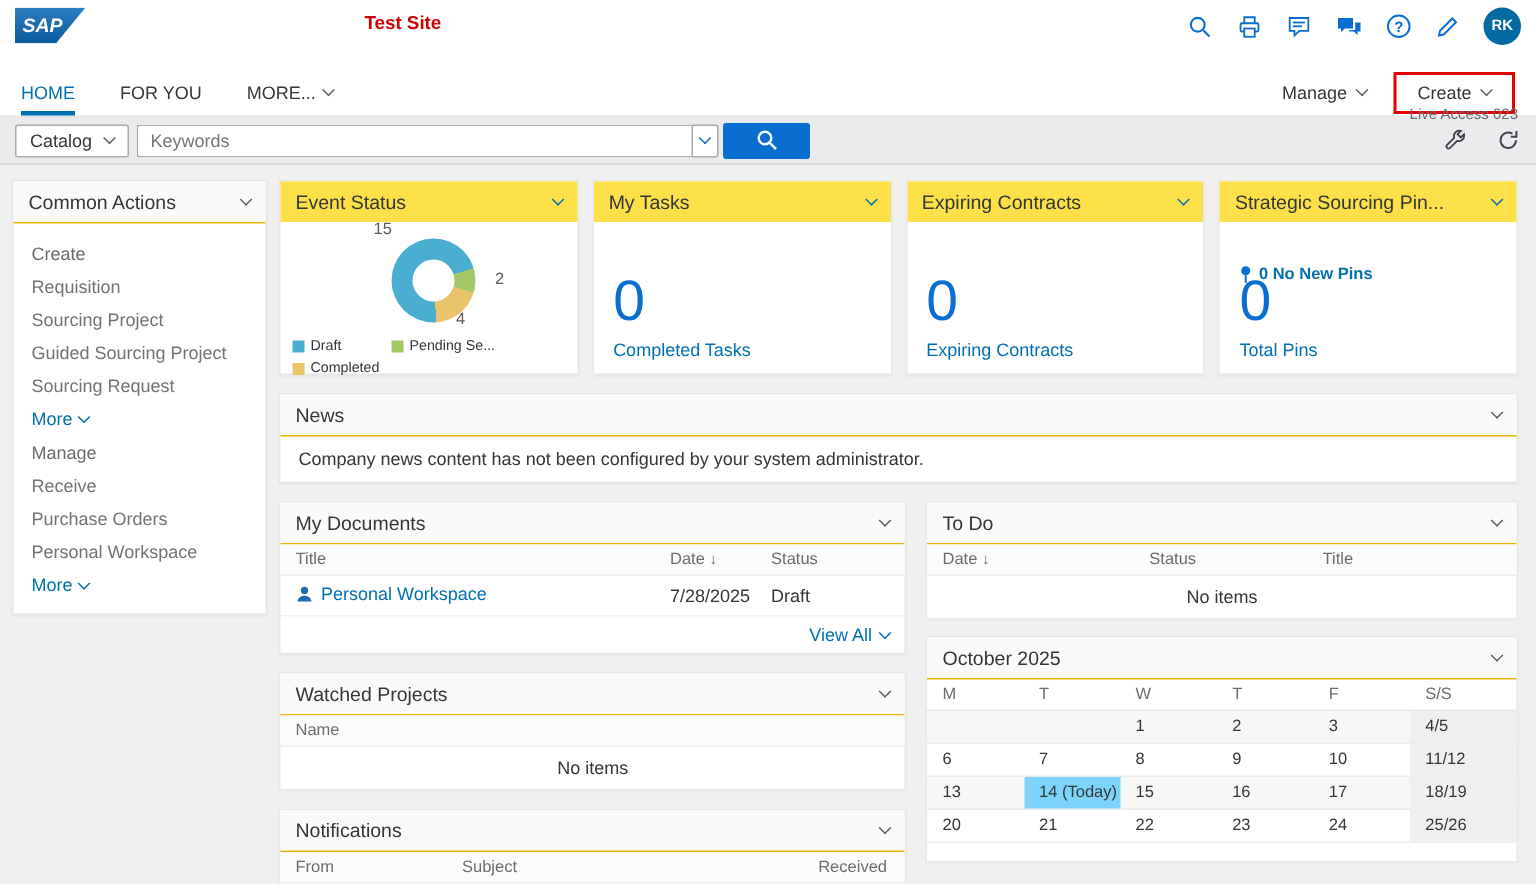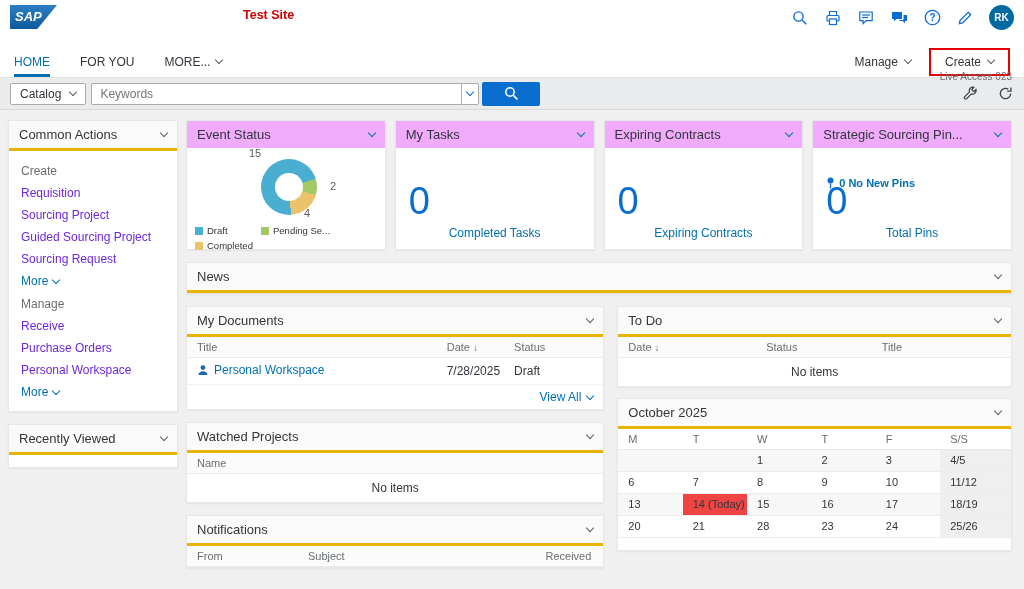--- a/index.html
+++ b/index.html
@@ -35,40 +35,40 @@
   .catalog-btn { height:22px; background:#fff; border:1px solid #ababab; border-radius:2px; display:flex; align-items:center; gap:9px; padding:0 9px; margin-right:5px; font-size:12px; }
   .kw-wrap { display:flex; height:22px; width:388px; }
   .kw-input { flex:1; border:1px solid #ababab; border-right:none; border-radius:2px 0 0 2px; padding:0 8px; font-size:12px; font-family:inherit; color:#32363a; background:#fff; outline:none; }
   .kw-chev { width:18px; border:1px solid #ababab; background:#fff; display:flex; align-items:center; justify-content:center; color:#0a6ed1; border-radius:0 2px 2px 0; }
   .search-btn { width:58px; height:24px; margin-left:3px; background:#0a6ed1; border:none; border-radius:2px; display:flex; align-items:center; justify-content:center; }
   .search-tools { margin-left:auto; display:flex; gap:17px; align-items:center; }
 
   
   .content { display:flex; gap:8px; padding:10px 12px 0 8px; height:479px; overflow:hidden; }
   .card { background:#fff; border:1px solid #e7e7e7; box-shadow:0 1px 2px rgba(0,0,0,.05); }
-  .card-hd { display:flex; align-items:center; justify-content:space-between; padding:6px 10px; font-size:13px; color:#32363a; background:#fafafa; border-bottom:3px solid #eab308; }
-  .card-hd.plain { background:#f0abfc; border-bottom:none; }
+  .card-hd { display:flex; align-items:center; justify-content:space-between; padding:6px 10px; font-size:13px; color:#32363a; background:#fafafa; border-bottom:1px solid #eab308; }
+  .card-hd.plain { background:#fde047; border-bottom:none; }
 
   
   .sidebar { width:170px; flex:none; }
   .sb-body { padding:4px 12px 12px; font-size:12px; }
   .sb-label { color:#6a6d70; margin:9px 0 2px; }
-  .sb-link { display:block; color:#6d28d9; margin:8px 0; }
+  .sb-link { display:block; color:#737373; margin:8px 0; }
   .sb-more { display:flex; align-items:center; gap:5px; color:#0070b1; margin:8px 0 0; }
   .rv-card { margin-top:12px; }
   .rv-body { height:12px; }
 
   
   .main { flex:1; display:flex; flex-direction:column; gap:12px; min-width:0; }
   .tiles { display:grid; grid-template-columns:repeat(4,1fr); gap:9px; height:130px; }
   .tile { display:flex; flex-direction:column; }
   .tile-body { flex:1; position:relative; display:flex; flex-direction:column; justify-content:flex-end; padding:0 13px 9px; }
   .tile-body.ev { display:block; padding:0; }
   .big-num { font-size:38px; line-height:1; color:#0a6ed1; }
-  .num-label { margin-top:6px; font-size:12px; color:#0070b1;text-align:center; }
+  .num-label { margin-top:6px; font-size:12px; color:#0070b1; }
   .pin-row { position:absolute; top:2px; left:13px; display:flex; align-items:center; gap:4px; color:#0070b1; font-size:11px; font-weight:bold;margin-top:27px; }
 
   
   .donut { position:absolute; left:74px; top:11px; width:56px; height:56px; border-radius:50%;
     background:conic-gradient(from 73deg,#a4c865 0 34deg,#eac36a 34deg 103deg,#4aaed0 103deg 360deg); }
   .donut::after { content:""; position:absolute; inset:14px; border-radius:50%; background:#fff; }
   .dl { position:absolute; font-size:11px; color:#5b5b5b; }
   .dl15 { left:62px; top:-1px; } .dl2 { left:143px; top:32px; } .dl4 { left:117px; top:59px; }
   .legend { position:absolute; left:8px; top:77px; display:grid; grid-template-columns:66px auto; row-gap:4px; font-size:9.5px; color:#32363a; }
   .leg { display:flex; align-items:center; gap:4px; white-space:nowrap; }
@@ -97,21 +97,21 @@
   .sort::after { content:"\2193"; margin-left:3px; font-size:10px; }
 
   
   .cal-head, .cal-row { display:grid; grid-template-columns:repeat(5,1fr) 1.1fr; }
   .cal-head { font-size:11px; color:#6a6d70; border-bottom:1px solid #e8e8e8; }
   .cal-head > div { padding:4px 0 4px 10px; }
   .cal-row { border-bottom:1px solid #ececec; font-size:11px; }
   .cal-row:nth-child(odd) { background:#f7f7f7; }
   .cal-cell { padding:4px 0 4px 10px; min-height:21px; }
   .cal-cell.we { background:#efefef; }
-  .cal-cell.today { background:#ef4444; }
+  .cal-cell.today { background:#7dd3fc; }
   .cal-link { padding:6px 10px; color:#0070b1; display:flex; gap:6px; align-items:center; font-size:12px; }
 </style>
 </head>
 <body>
 
 <div class="topbar">
   <div class="sap-logo">SAP</div>
   <div class="site-title">Test Site</div>
   <div class="shell-icons">
     <span class="sicon">
@@ -234,27 +234,20 @@
         <div class="sb-label">Manage</div>
         <a class="sb-link">Receive</a>
         <a class="sb-link">Purchase Orders</a>
         <a class="sb-link">Personal Workspace</a>
         <a class="sb-more">
             <span>More</span>
             <i class="chev"></i>
           </a>
       </div>
     </div>
-    <div class="card rv-card">
-      <div class="card-hd">
-        <span>Recently Viewed</span>
-        <i class="chev gray"></i>
-      </div>
-      <div class="rv-body"></div>
-    </div>
   </div>
 
   <div class="main">
 
     <div class="tiles">
 
       <div class="card tile">
         <div class="card-hd plain">
           <span>Event Status</span>
           <i class="chev blue"></i>
@@ -320,20 +313,21 @@
           <div class="num-label">Total Pins</div>
         </div>
       </div>
     </div>
 
     <div class="card">
       <div class="card-hd">
         <span>News</span>
         <i class="chev gray"></i>
       </div>
+      <div class="news-body">Company news content has not been configured by your system administrator.</div>
     </div>
 
     <div class="cols">
 
       <div class="col left">
 
         <div class="card">
           <div class="card-hd">
             <span>My Documents</span>
             <i class="chev gray"></i>
@@ -436,21 +430,21 @@
             <div class="cal-cell">13</div>
             <div class="cal-cell today">14 (Today)</div>
             <div class="cal-cell">15</div>
             <div class="cal-cell">16</div>
             <div class="cal-cell">17</div>
             <div class="cal-cell we">18/19</div>
           </div>
           <div class="cal-row">
             <div class="cal-cell">20</div>
             <div class="cal-cell">21</div>
-            <div class="cal-cell">28</div>
+            <div class="cal-cell">22</div>
             <div class="cal-cell">23</div>
             <div class="cal-cell">24</div>
             <div class="cal-cell we">25/26</div>
           </div>
           <div class="cal-link"></div>
 
         </div>
 
       </div>
     </div>

